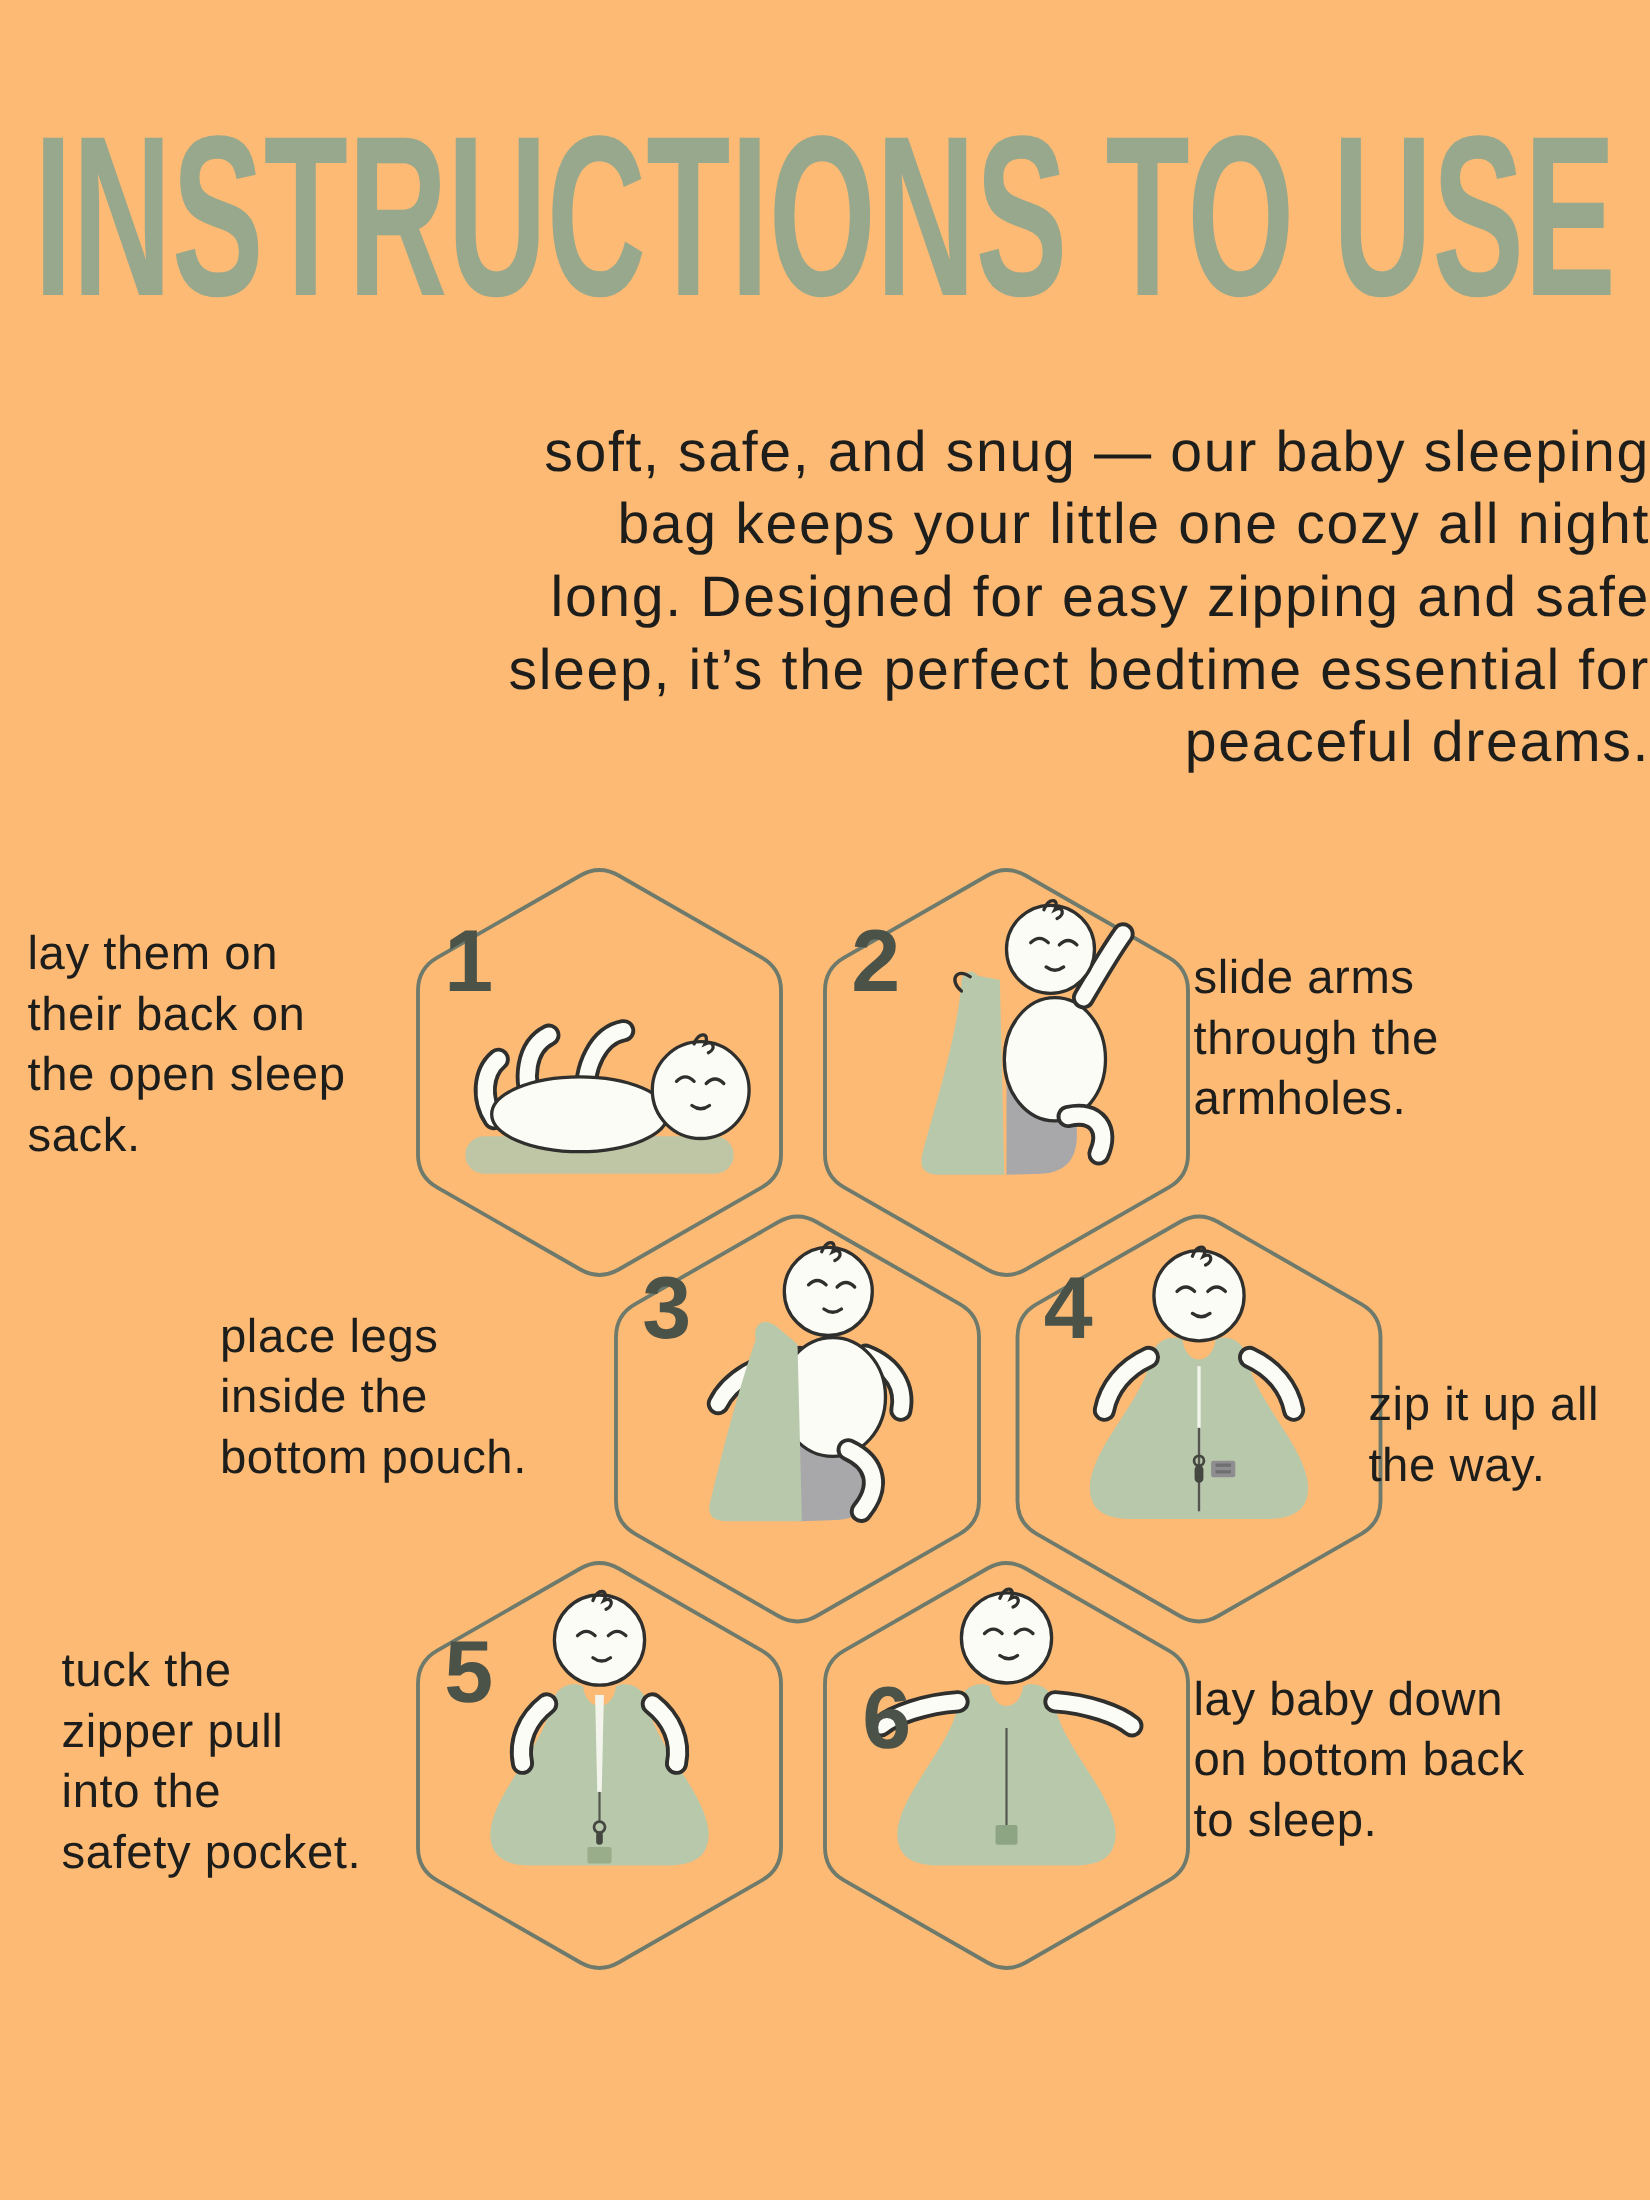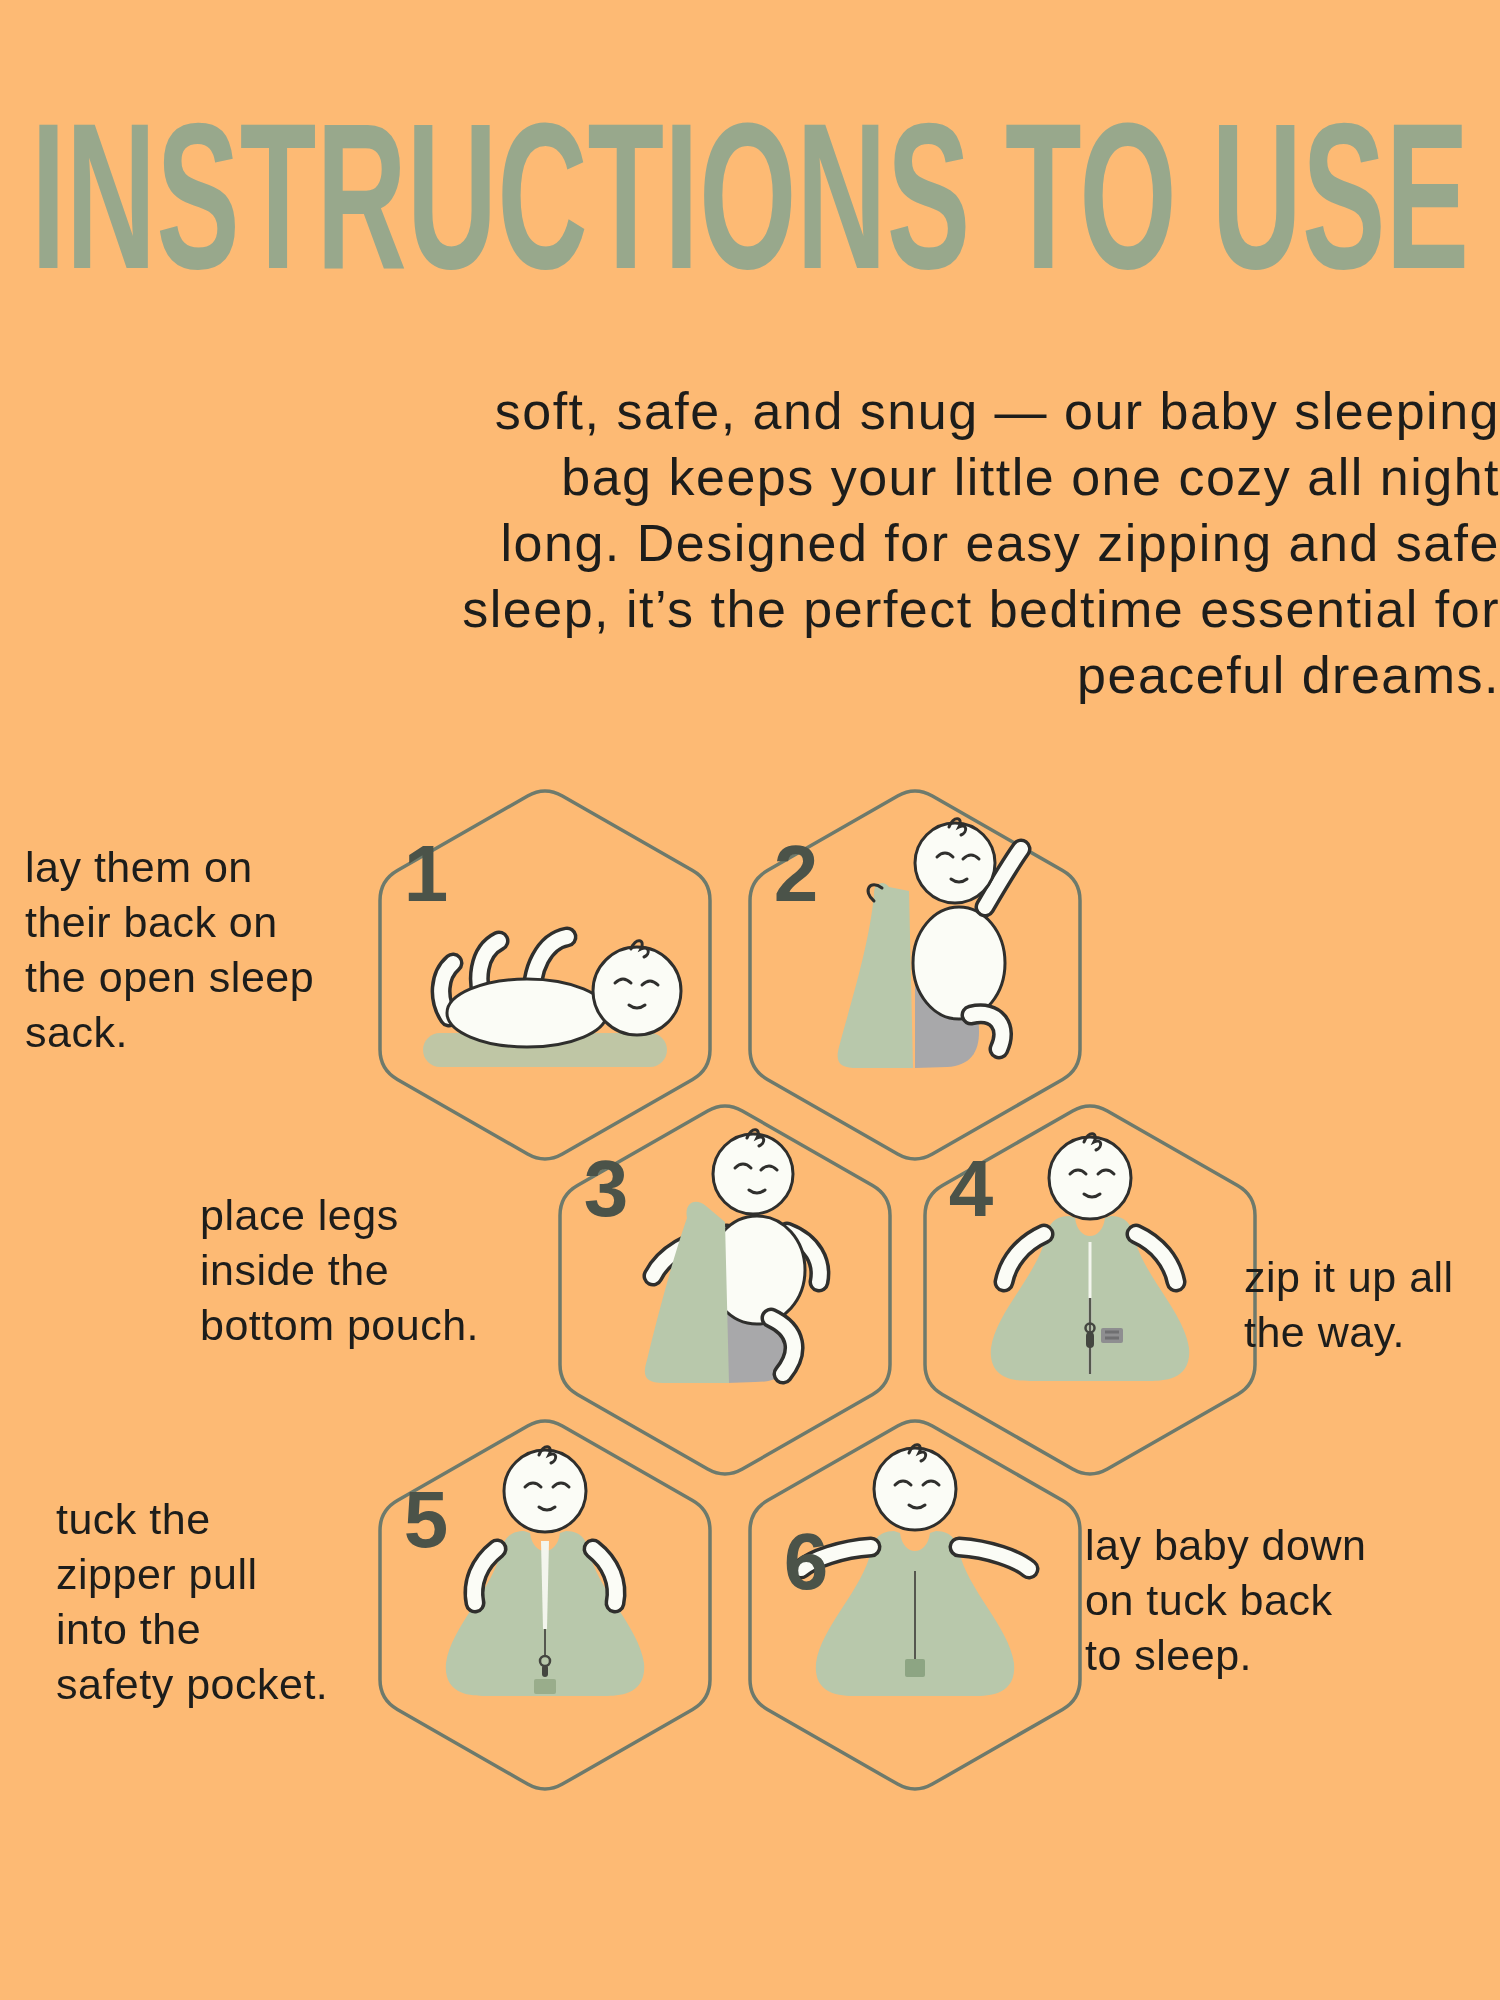--- a/index.html
+++ b/index.html
@@ -178,26 +178,29 @@
         <path class="ln" d="M -6,-152 C -2,-164 9,-162 4,-152 C 12,-156 13,-147 6,-144"></path>
       </g>
     </svg>
     <div class="num">6</div>
   </div>
 
   <div class="step-label" style="left:25px;top:840px;width:350px;">lay them on
 their back on
 the open sleep
 sack.</div>
+  <div class="step-label" style="left:1085px;top:862px;width:300px;">slide arms
+through the
+armholes.</div>
   <div class="step-label" style="left:200px;top:1188px;width:350px;">place legs
 inside the
 bottom pouch.</div>
   <div class="step-label" style="left:1244px;top:1210px;width:240px;margin-top:40px;">zip it up all
 the way.</div>
   <div class="step-label" style="left:56px;top:1492px;width:310px;">tuck the
 zipper pull
 into the
 safety pocket.</div>
   <div class="step-label" style="left:1085px;top:1518px;width:330px;">lay baby down
-on tuck back
+on bottom back
 to sleep.</div>
 
 </div>
 
 </body></html>

